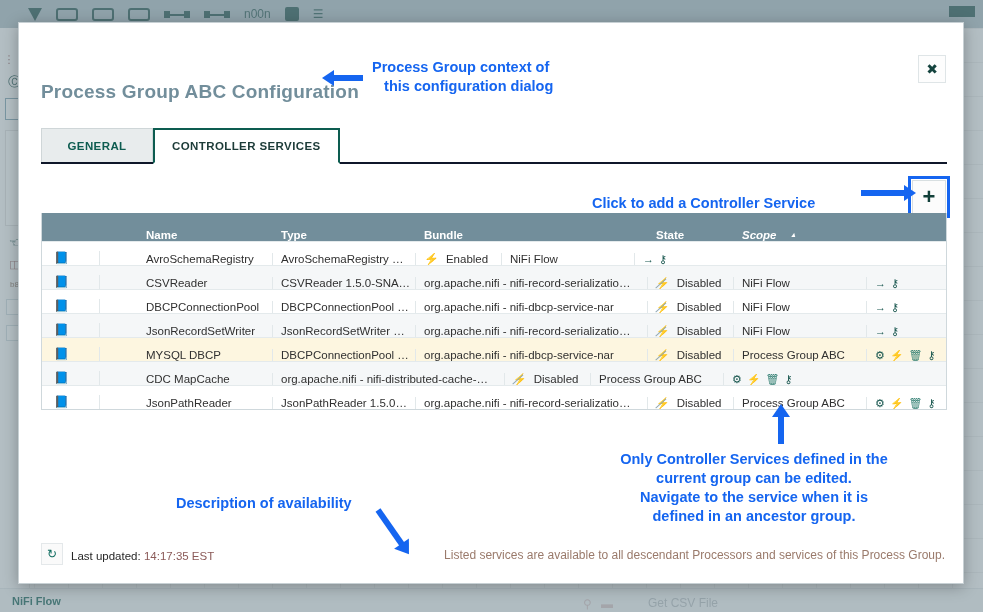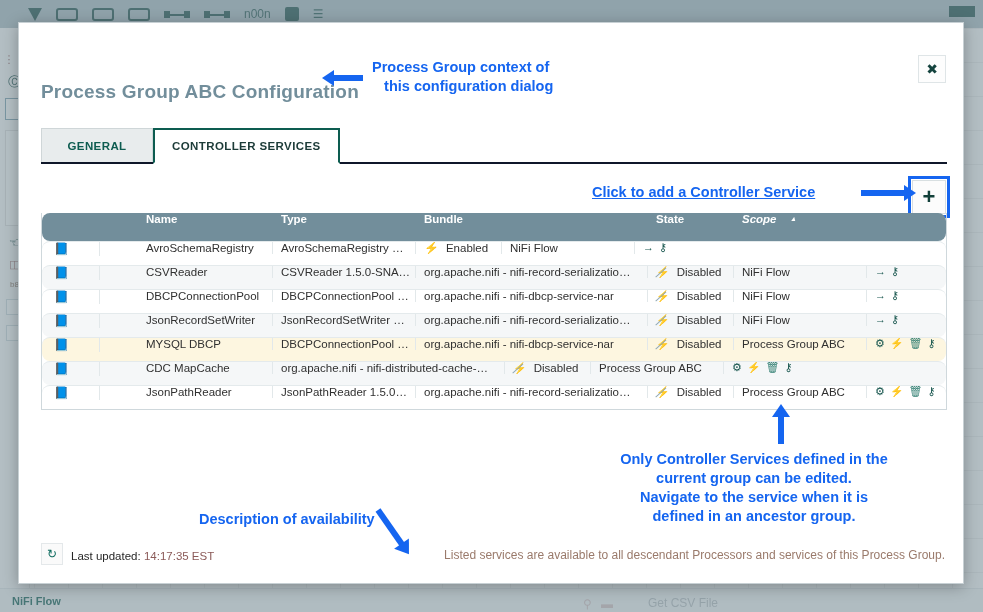--- a/index.html
+++ b/index.html
@@ -258,24 +258,23 @@
   #services-table {
     position: absolute;
     left: 22px; top: 190px;
     width: 906px;
     border: 1px solid #cfd8dc;
     border-top: none;
   }
   .trow {
     display: flex;
     height: 24px;
-    align-items: flex-start;
+    align-items: flex-end;
     font-size: 11.5px;
     color: #303030;
-    border-radius: 8px;
   }
   #table-head {
     height: 28px;
     background: #728e9b;
     color: #ffffff;
     font-weight: bold;
     font-size: 11.5px;
   }
   #table-head .cell {
     display: flex;
@@ -356,23 +355,23 @@
   
   .anno {
     position: absolute;
     color: #1565f0;
     font-weight: bold;
     line-height: 1.32;
     font-size: 14.5px;
     white-space: pre;
   }
   #anno-title-text   { left: 372px; top: 58px; }
-  #anno-add-text     { left: 592px; top: 183px; font-size: 14.5px; text-decoration: underline; }
+  #anno-add-text     { left: 592px; top: 194px; font-size: 14.5px; }
   #anno-scope-text   { left: 544px; top: 450px; text-align: center; width: 420px; white-space: pre-line; }
-  #anno-desc-text    { left: 199px; top: 494px; margin-top: 16px; }
+  #anno-desc-text    { left: 176px; top: 494px; }
 
   .arrow-h {
     position: absolute;
     height: 6px;
     background: #1565f0;
   }
   .arrow-h .head-left, .arrow-h .head-right {
     position: absolute;
     top: -5px;
     width: 0; height: 0;

